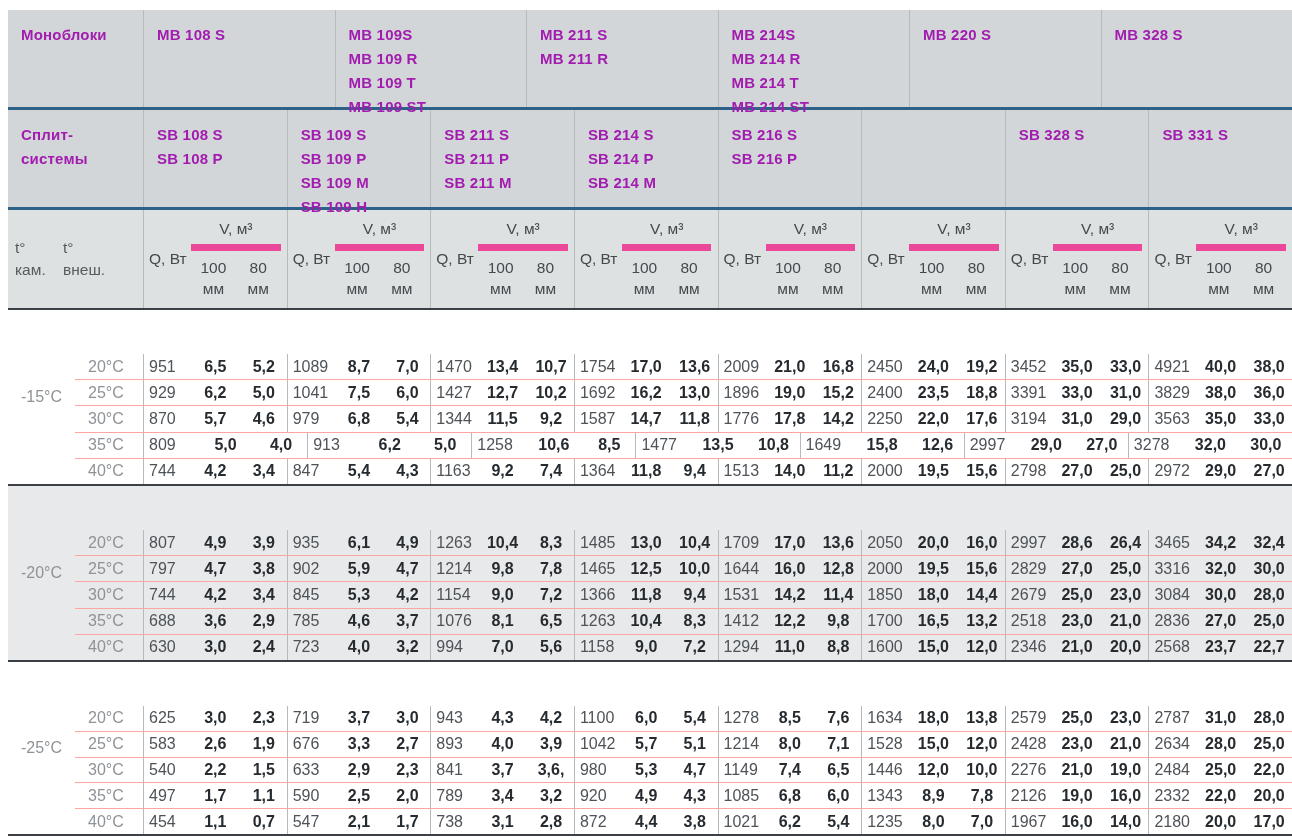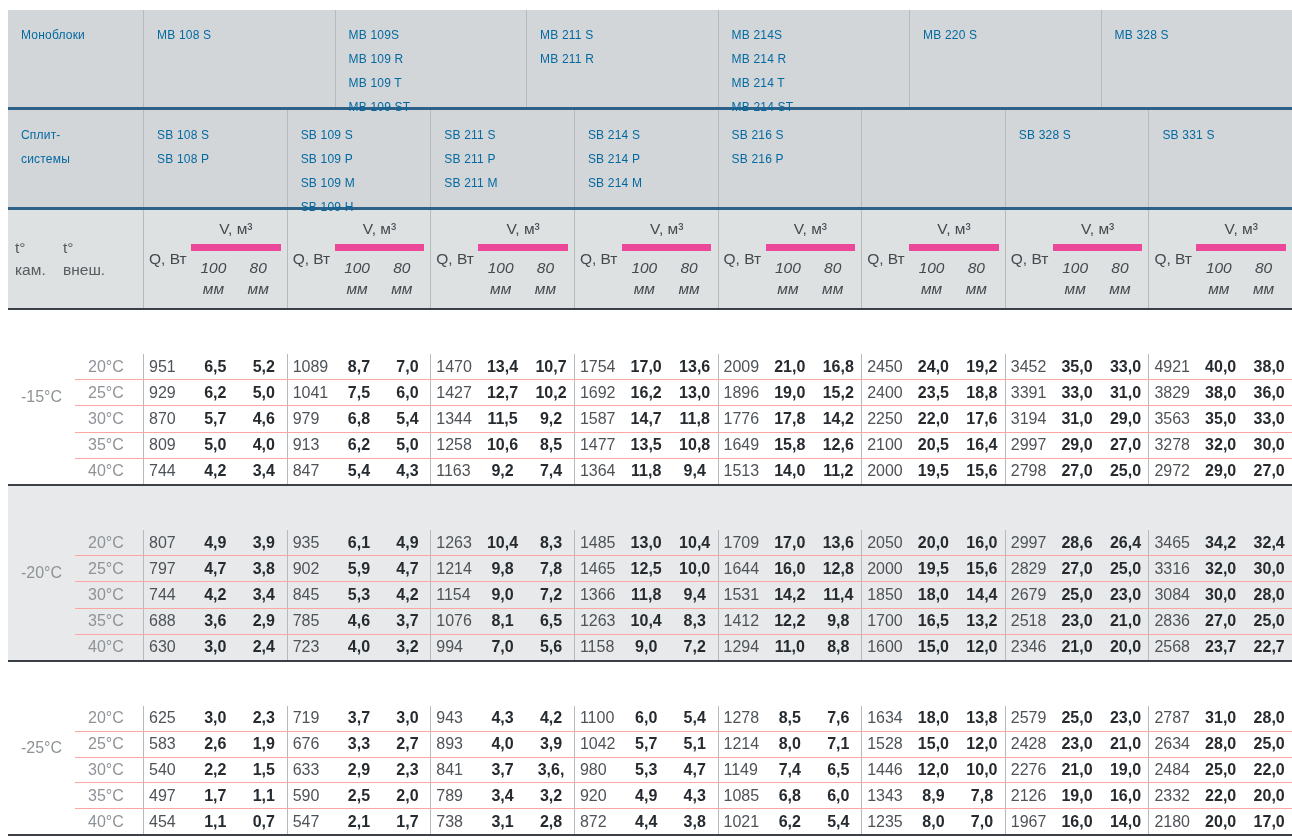--- a/index.html
+++ b/index.html
@@ -12,35 +12,35 @@
   #band-cols { height:98px; background:#dee1e2; }
 
   .hr { width:100%; }
   .hr.blue { height:3px; background:#2e6187; }
   .hr.dark { height:2px; background:#3b4046; }
 
   .labelcell { width:135px; flex:0 0 135px; }
   .gcell { flex:1 1 0; min-width:0; border-left:1px solid #b6babc; }
 
   .mlabel, .mcell { padding:13px 0 0 13px; }
-  .mline, .mlabel div { font-weight:normal; font-size:12px; color:#0369a1;
+  .mline, .mlabel div { font-weight:bold; font-size:15px; color:#a21caf;
     line-height:24px; letter-spacing:.2px; white-space:nowrap; }
 
   .lcol { position:relative; }
   .tk, .tv { position:absolute; top:50%; transform:translateY(-50%);
     font-size:15.5px; color:#565b60; line-height:22px; }
   .tk { left:7px; }
   .tv { left:55px; }
 
   .gcol { display:flex; align-items:center; }
   .qh { width:33%; padding-left:5px; font-size:15.5px; color:#45494e; white-space:nowrap; }
   .vblock { width:67%; padding-right:6px; }
   .vtitle { text-align:center; font-size:15.5px; color:#45494e;
     padding-bottom:6px; border-bottom:7px solid #ec4899; margin-bottom:6px; }
-  .vsub { display:flex; text-align:center; font-size:15.5px; color:#45494e; line-height:21px;font-style:italic; }
+  .vsub { display:flex; text-align:center; font-size:15.5px; color:#45494e; line-height:21px; }
   .vd { width:50%; }
 
   .tgroup { display:flex; }
   .tgroup.shaded { background:#e7e9ea; }
   .tkam { flex:0 0 67px; display:flex; align-items:center; justify-content:center;
     font-size:16px; color:#8e9397; }
   .trows { flex:1; display:flex; flex-direction:column;margin-top:44px; }
   .trow { flex:1; display:flex; }
   .trow + .trow { border-top:1px solid #fca5a5; }
   .tvnesh { flex:0 0 68px; display:flex; align-items:center; padding-left:13px;
@@ -373,25 +373,20 @@
               <span class="q">1477</span>
               <span class="v v1">13,5</span>
               <span class="v v2">10,8</span>
             </div>
             <div class="dcell">
               <span class="q">1649</span>
               <span class="v v1">15,8</span>
               <span class="v v2">12,6</span>
             </div>
             <div class="dcell">
-              <span class="q">2100</span>
-              <span class="v v1">20,5</span>
-              <span class="v v2">16,4</span>
-            </div>
-            <div class="dcell">
               <span class="q">2997</span>
               <span class="v v1">29,0</span>
               <span class="v v2">27,0</span>
             </div>
             <div class="dcell">
               <span class="q">3278</span>
               <span class="v v1">32,0</span>
               <span class="v v2">30,0</span>
             </div>
           </div>

